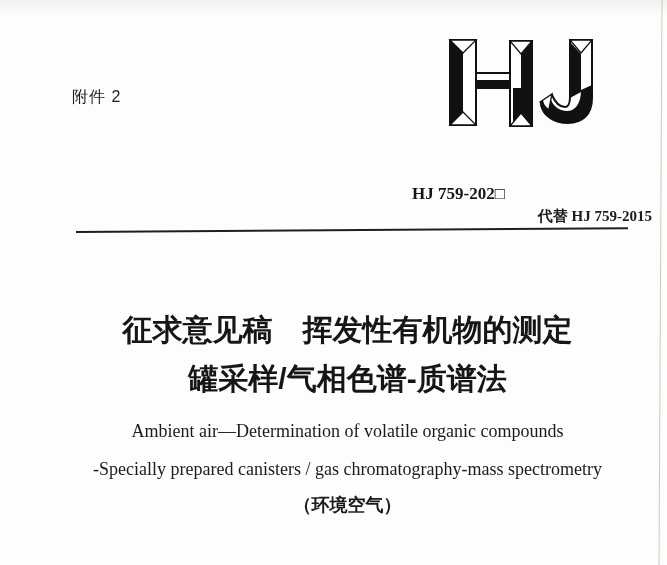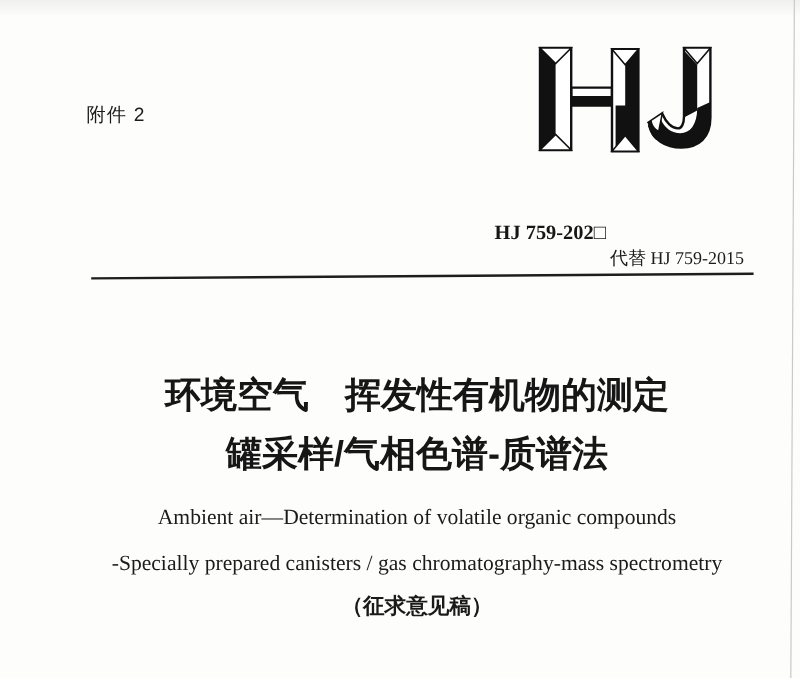--- a/index.html
+++ b/index.html
@@ -52,22 +52,23 @@
     text-align: right;
     font-size: 17px;
     font-weight: 600;
     color: #161616;
   }
   .replaces-note {
     left: 0px; top: 207px;
     width: 620px;
     text-align: right;
     font-size: 15px;
-    font-weight: 400;
+    font-weight: 700;
     color: #1c1c1c;
+    padding-left: 32px;
   }
   .rule {
     left: 76px; top: 231px;
     width: 552px; height: 2px;
     background: #1e1e1e;
     transform: rotate(-0.4deg);
     transform-origin: left center;
   }
   .title-cn {
     left: 35px;
@@ -144,25 +145,25 @@
     </svg>
   </div>
 
 
   <div class="abs std-number">HJ 759-202□</div>
 
   <div class="abs replaces-note">代替 HJ 759-2015</div>
 
   <div class="abs rule"></div>
 
-  <div class="abs title-cn title-cn-1">环境空气　挥发性有机物的测定</div>
+  <div class="abs title-cn title-cn-1">征求意见稿　挥发性有机物的测定</div>
 
   <div class="abs title-cn title-cn-2">罐采样/气相色谱-质谱法</div>
 
   <div class="abs title-en title-en-1">Ambient air—Determination of volatile organic compounds</div>
 
   <div class="abs title-en title-en-2">-Specially prepared canisters / gas chromatography-mass spectrometry</div>
 
-  <div class="abs draft-note">（征求意见稿）</div>
+  <div class="abs draft-note">（环境空气）</div>
 
   <div class="abs page-edge-right"></div>
 
 </div>
 
 </body></html>

